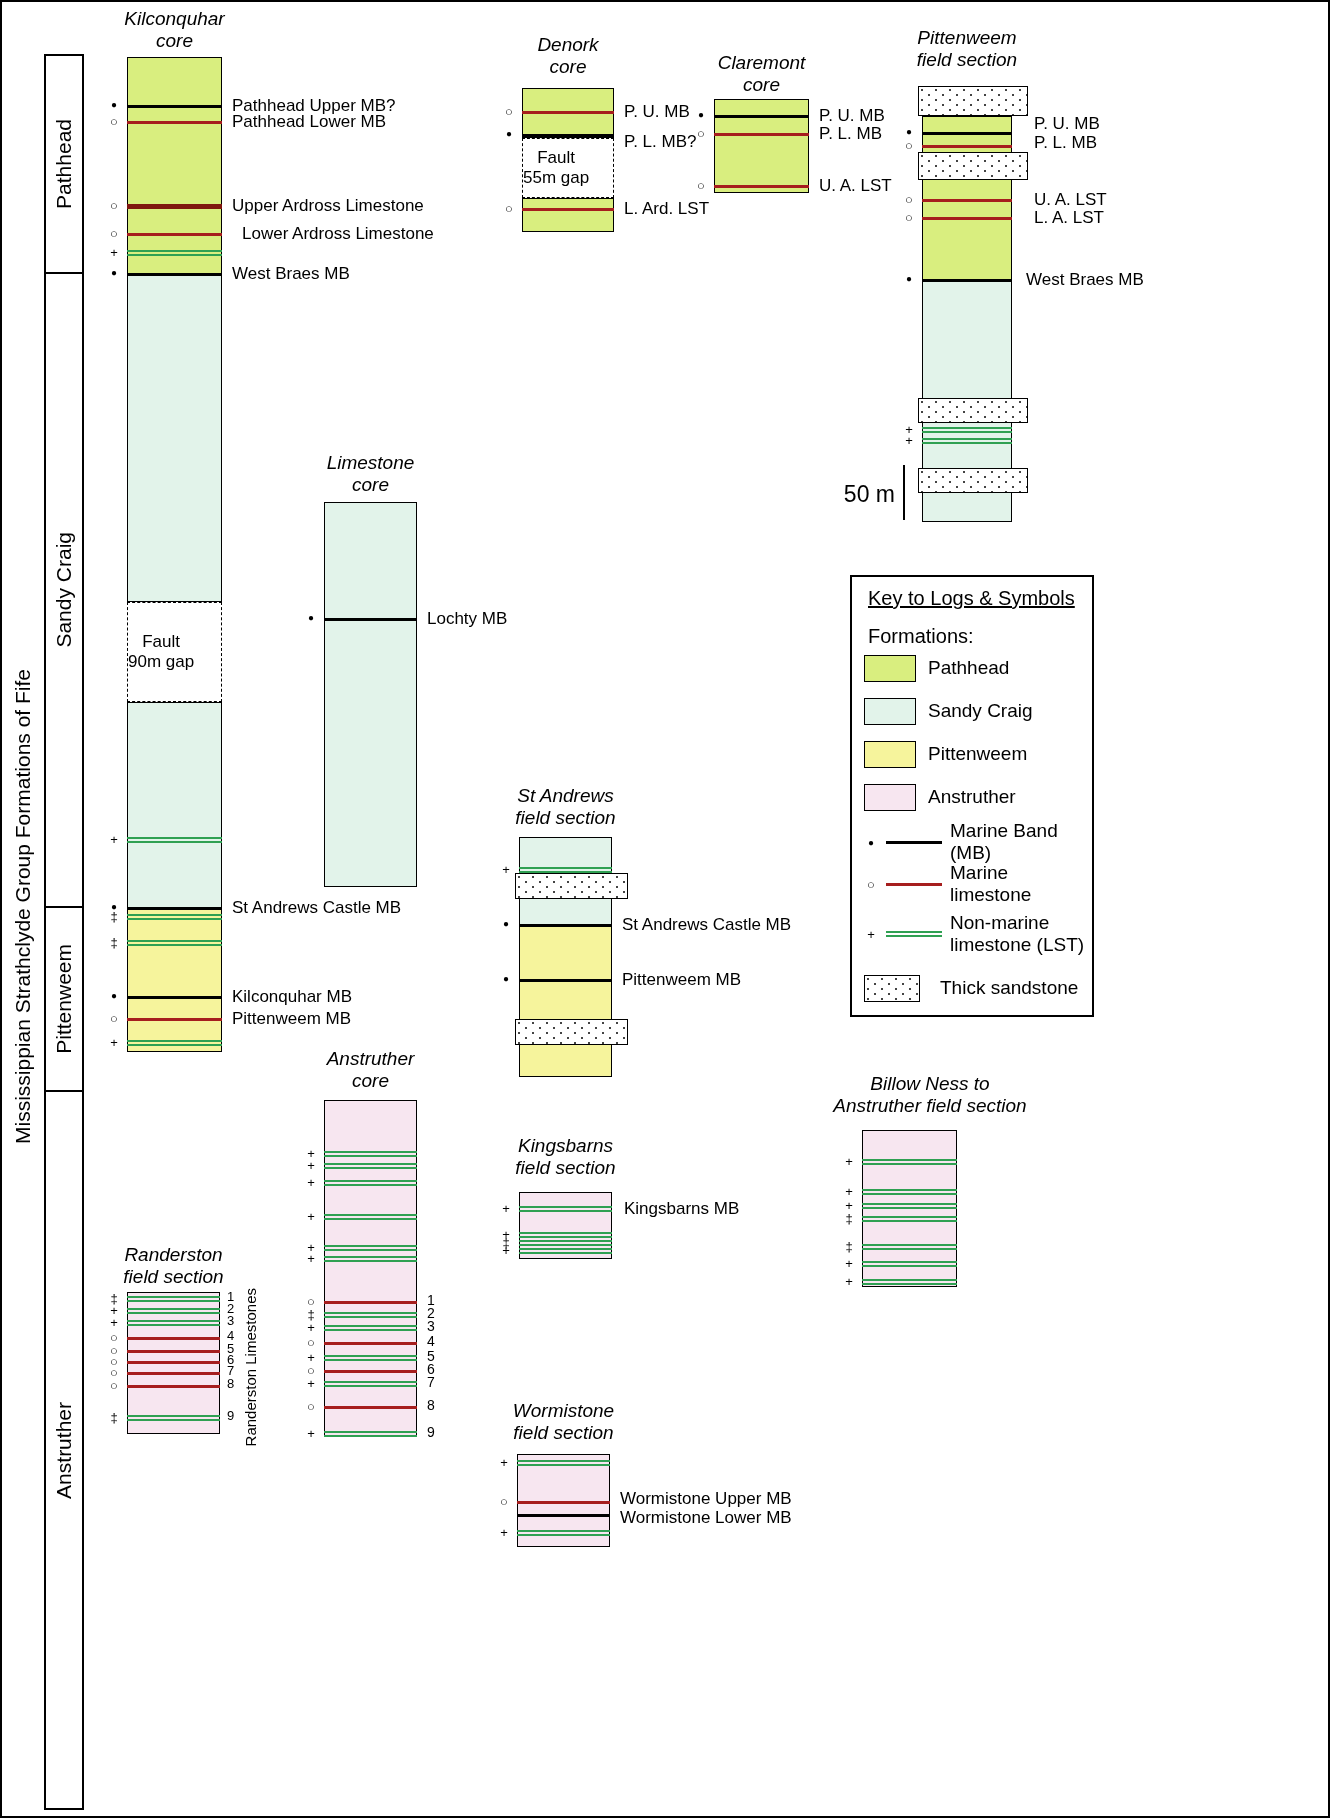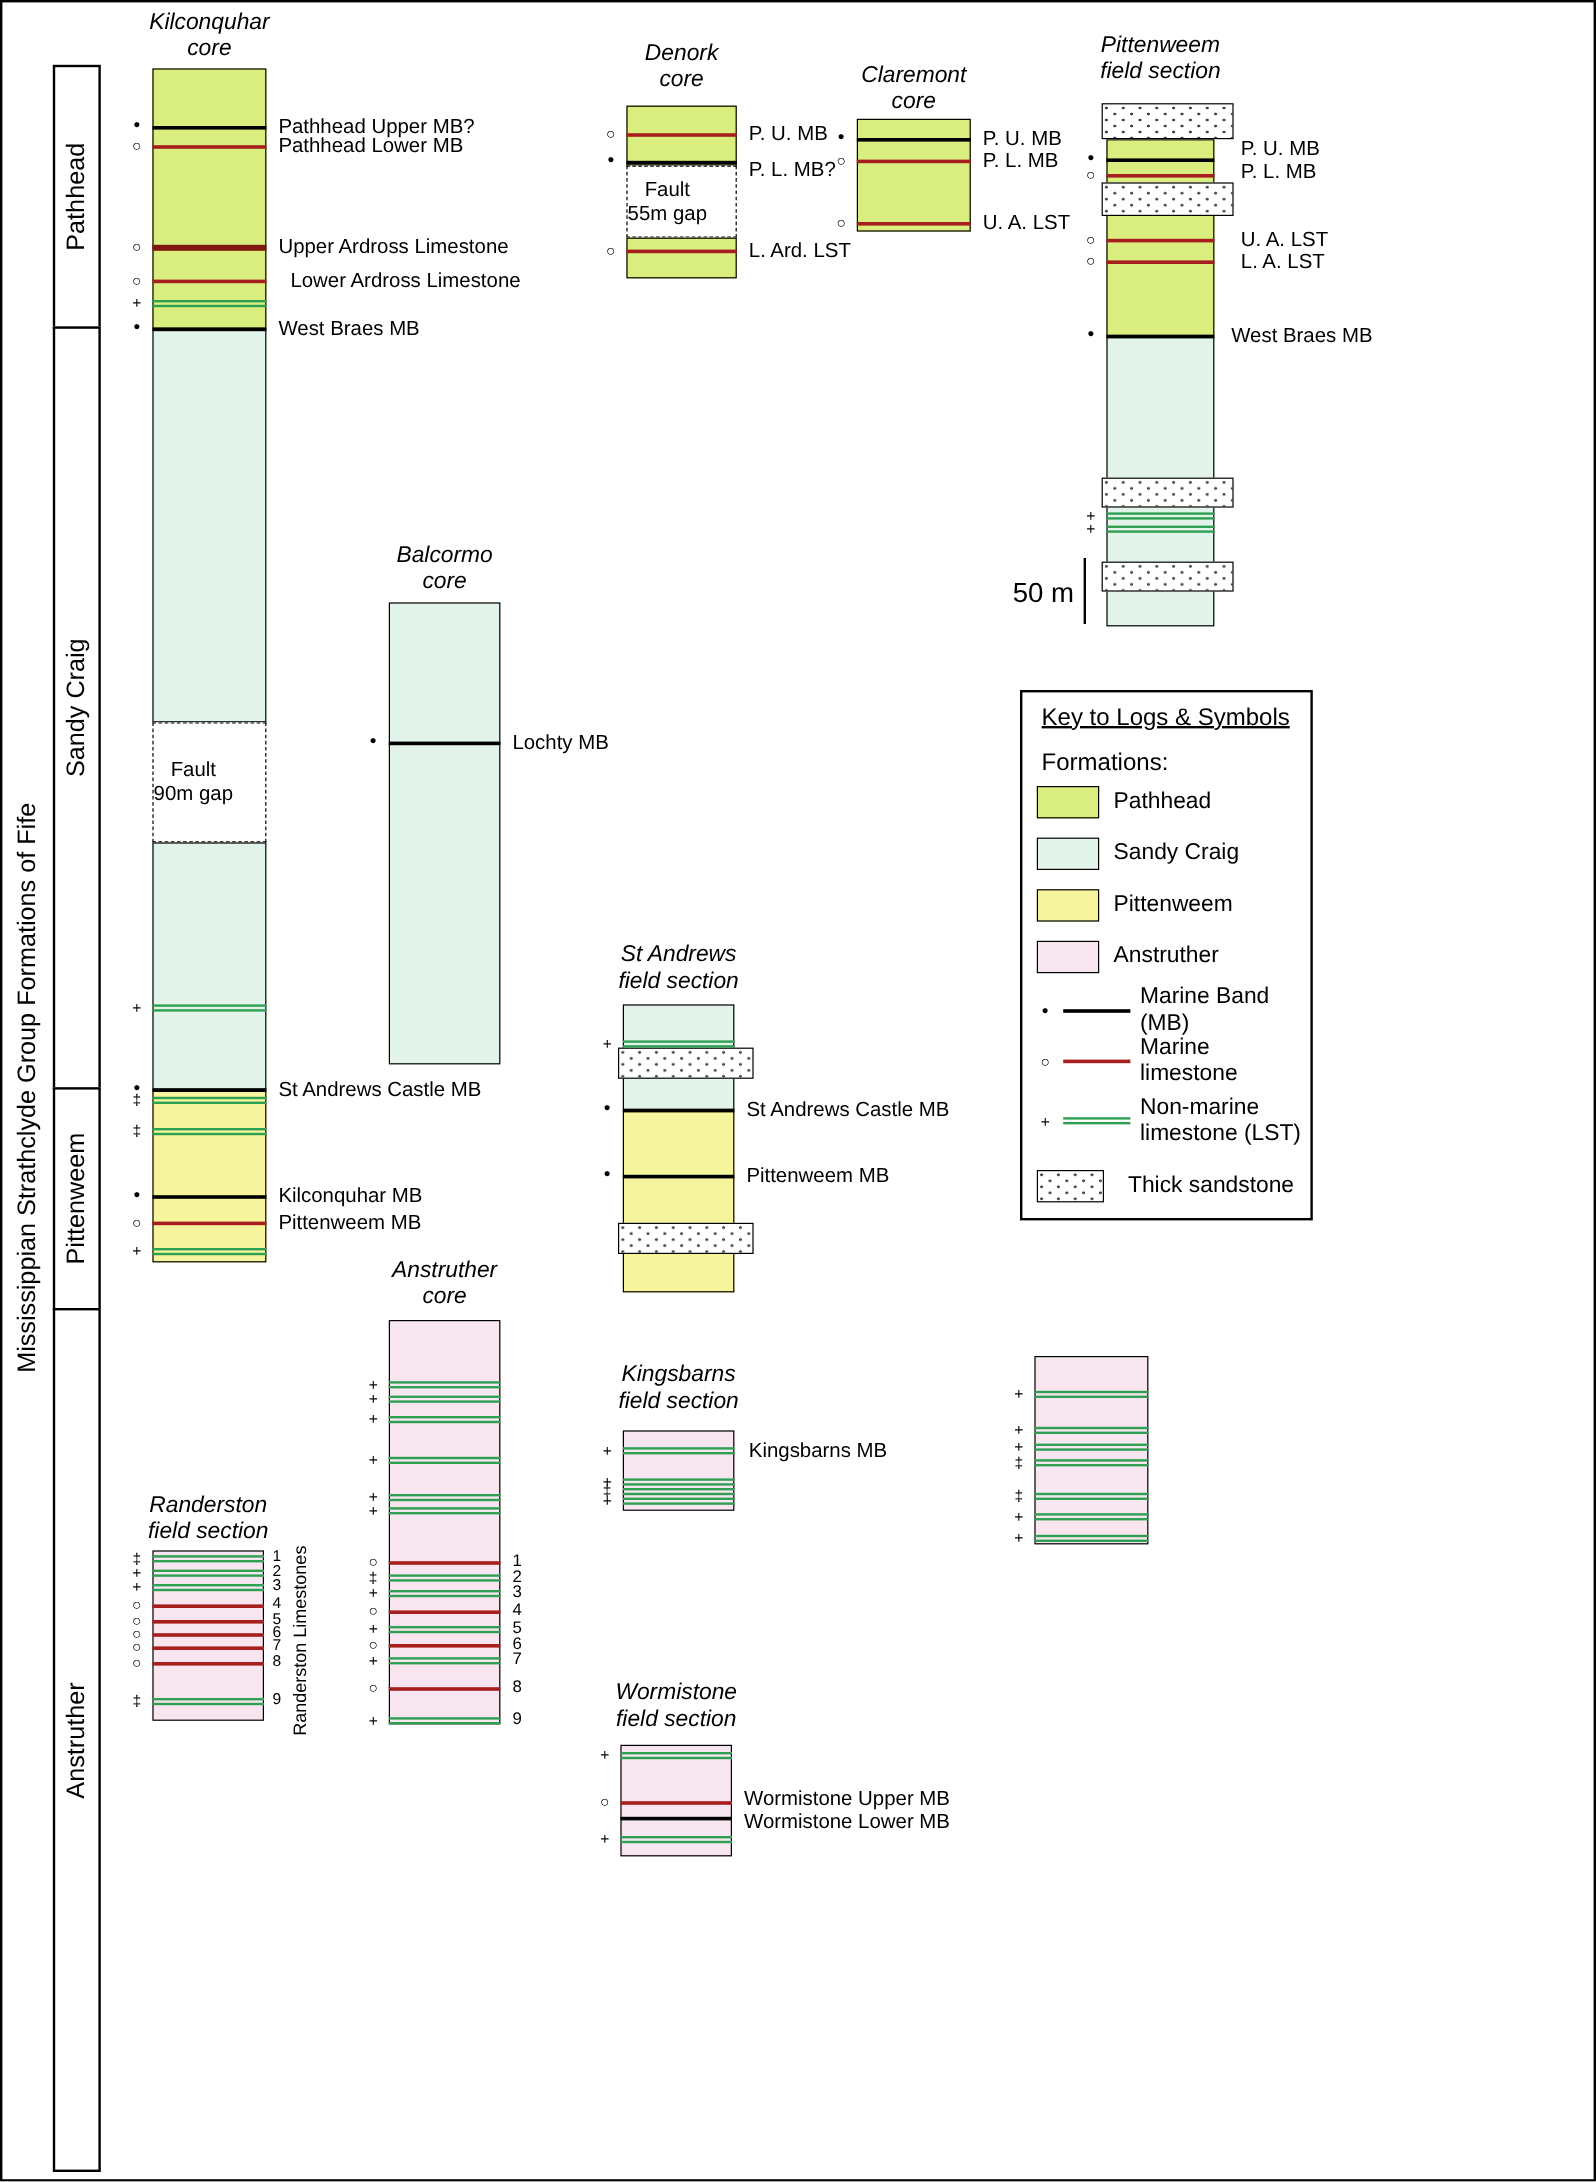--- a/index.html
+++ b/index.html
@@ -201,21 +201,21 @@
     <div class="fline line-ml" style="left: 920px; top: 214.5px; width: 90px; height: 3px;"></div>
     <div class="sym" style="left: 898px; top: 209px; width: 18px;">○</div>
     <div class="flabel" style="left: 1032px; top: 206px;">L. A. LST</div>
     <div class="fline line-mb" style="left: 920px; top: 276.5px; width: 90px; height: 3px;"></div>
     <div class="sym" style="font-size: 10px; left: 898px; top: 271px; width: 18px;">●</div>
     <div class="flabel" style="left: 1024px; top: 268px;">West Braes MB</div>
     <div class="fline line-nml" style="left: 920px; top: 425px; width: 90px; height: 6px;"></div>
     <div class="sym" style="left: 898px; top: 421px; width: 18px;">+</div>
     <div class="fline line-nml" style="left: 920px; top: 436px; width: 90px; height: 6px;"></div>
     <div class="sym" style="left: 898px; top: 432px; width: 18px;">+</div>
-    <div class="col-title" style="left: 258.5px; top: 450px; width: 220px;">Balcormo
+    <div class="col-title" style="left: 258.5px; top: 450px; width: 220px;">Limestone
 core</div>
     <div class="seg rock" style="left: 322px; top: 500px; width: 93px; height: 385px; background: rgb(226, 243, 234);"></div>
     <div class="fline line-mb" style="left: 322px; top: 615.5px; width: 93px; height: 3px;"></div>
     <div class="sym" style="font-size: 10px; left: 300px; top: 610px; width: 18px;">●</div>
     <div class="flabel" style="left: 425px; top: 607px;">Lochty MB</div>
     <div class="col-title" style="left: 453.5px; top: 783px; width: 220px;">St Andrews
 field section</div>
     <div class="seg rock" style="left: 517px; top: 835px; width: 93px; height: 88px; background: rgb(226, 243, 234);"></div>
     <div class="seg rock" style="left: 517px; top: 923px; width: 93px; height: 152px; background: rgb(246, 244, 156);"></div>
     <div class="seg sandstone" style="left: 513px; top: 871px; width: 113px; height: 26px;"></div>
@@ -308,20 +308,22 @@
     <div class="seg rock" style="left: 517px; top: 1190px; width: 93px; height: 67px; background: rgb(247, 230, 240);"></div>
     <div class="fline line-nml" style="left: 517px; top: 1204px; width: 93px; height: 6px;"></div>
     <div class="sym" style="left: 495px; top: 1200px; width: 18px;">+</div>
     <div class="flabel" style="left: 622px; top: 1197px;">Kingsbarns MB</div>
     <div class="fline line-nml" style="left: 517px; top: 1230px; width: 93px; height: 6px;"></div>
     <div class="sym" style="left: 495px; top: 1226px; width: 18px;">+</div>
     <div class="fline line-nml" style="left: 517px; top: 1238px; width: 93px; height: 6px;"></div>
     <div class="sym" style="left: 495px; top: 1234px; width: 18px;">‡</div>
     <div class="fline line-nml" style="left: 517px; top: 1246px; width: 93px; height: 6px;"></div>
     <div class="sym" style="left: 495px; top: 1242px; width: 18px;">+</div>
+    <div class="col-title" style="left: 818px; top: 1071px; width: 220px;">Billow Ness to
+Anstruther field section</div>
     <div class="seg rock" style="left: 860px; top: 1128px; width: 95px; height: 157px; background: rgb(247, 230, 240);"></div>
     <div class="fline line-nml" style="left: 860px; top: 1157px; width: 95px; height: 6px;"></div>
     <div class="sym" style="left: 838px; top: 1153px; width: 18px;">+</div>
     <div class="fline line-nml" style="left: 860px; top: 1187px; width: 95px; height: 6px;"></div>
     <div class="sym" style="left: 838px; top: 1183px; width: 18px;">+</div>
     <div class="fline line-nml" style="left: 860px; top: 1201px; width: 95px; height: 6px;"></div>
     <div class="sym" style="left: 838px; top: 1197px; width: 18px;">+</div>
     <div class="fline line-nml" style="left: 860px; top: 1214px; width: 95px; height: 6px;"></div>
     <div class="sym" style="left: 838px; top: 1210px; width: 18px;">‡</div>
     <div class="fline line-nml" style="left: 860px; top: 1242px; width: 95px; height: 6px;"></div>

